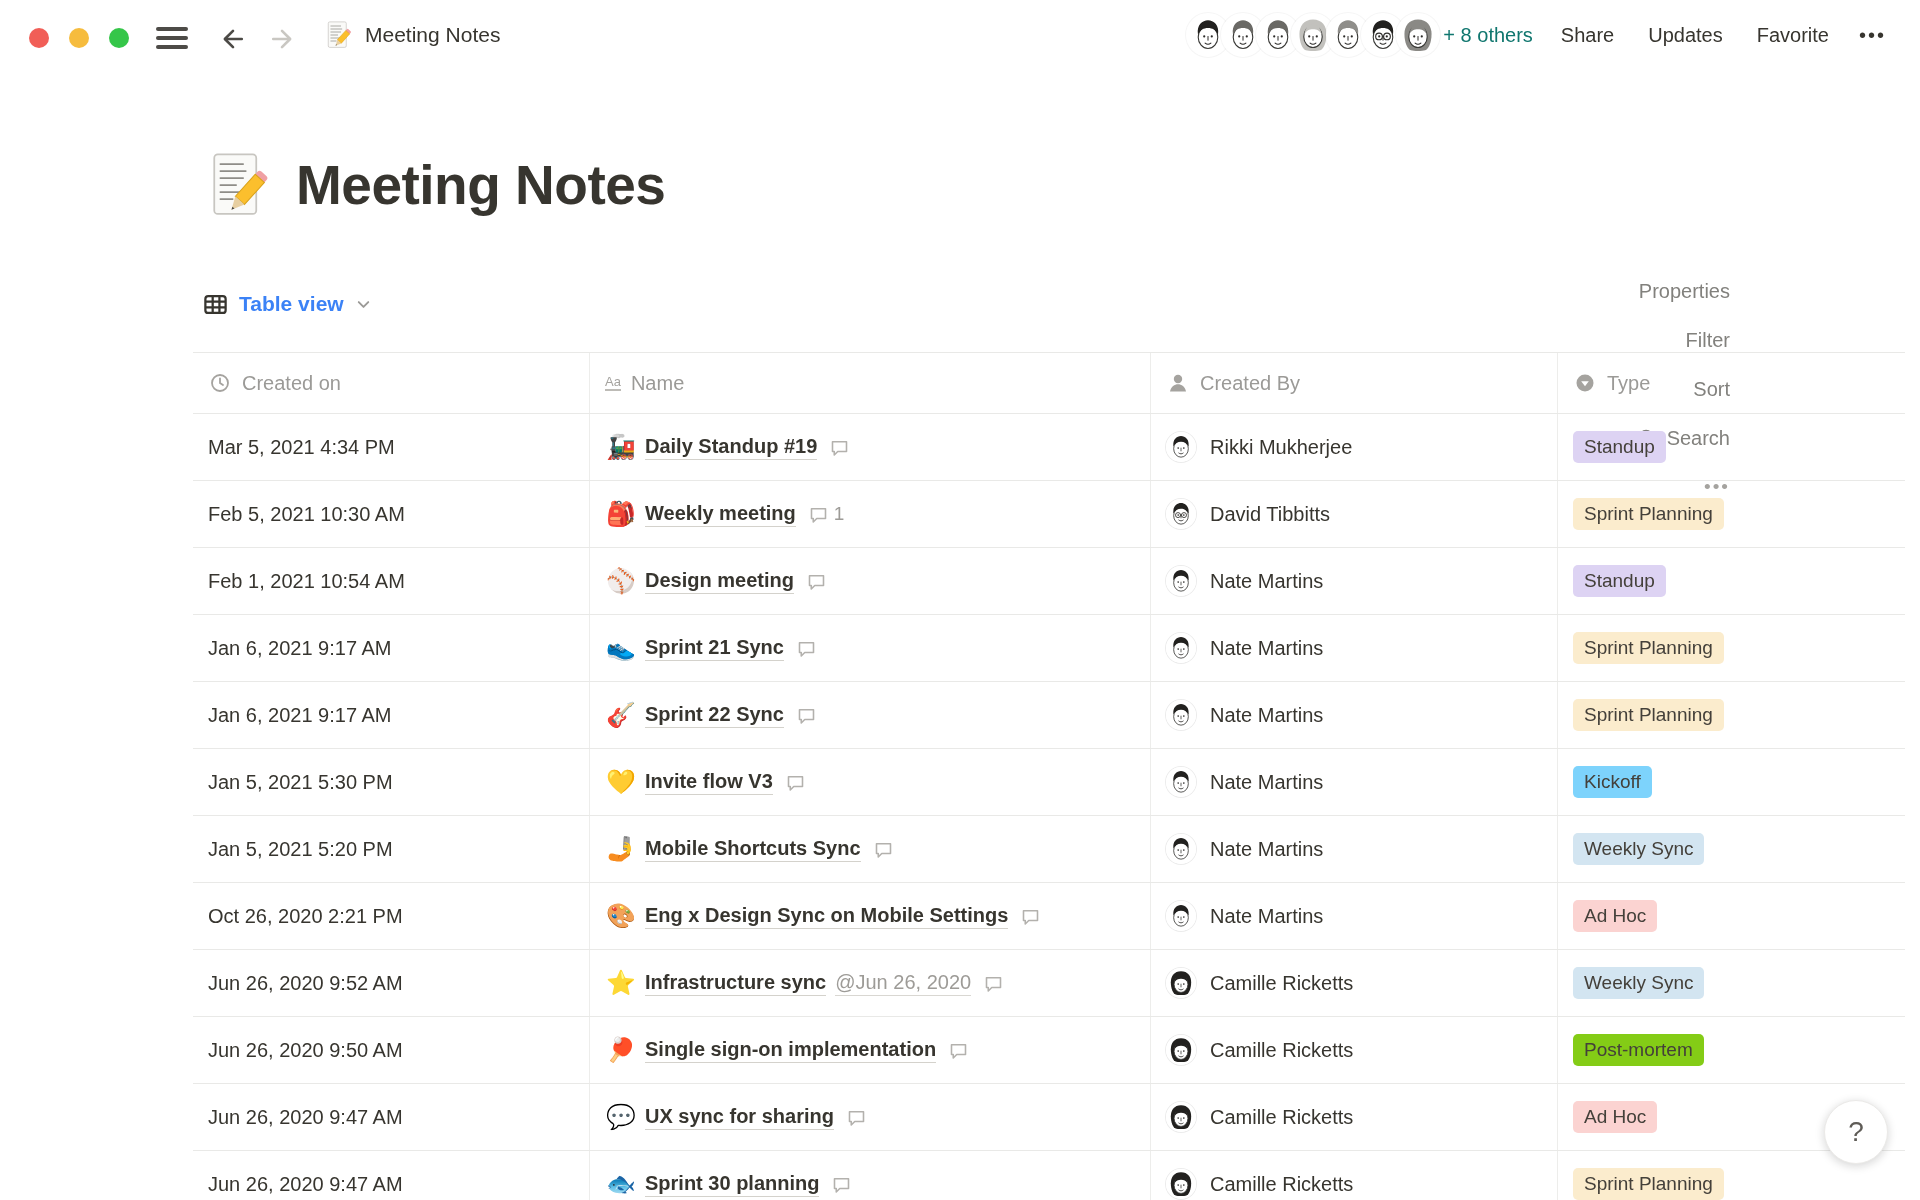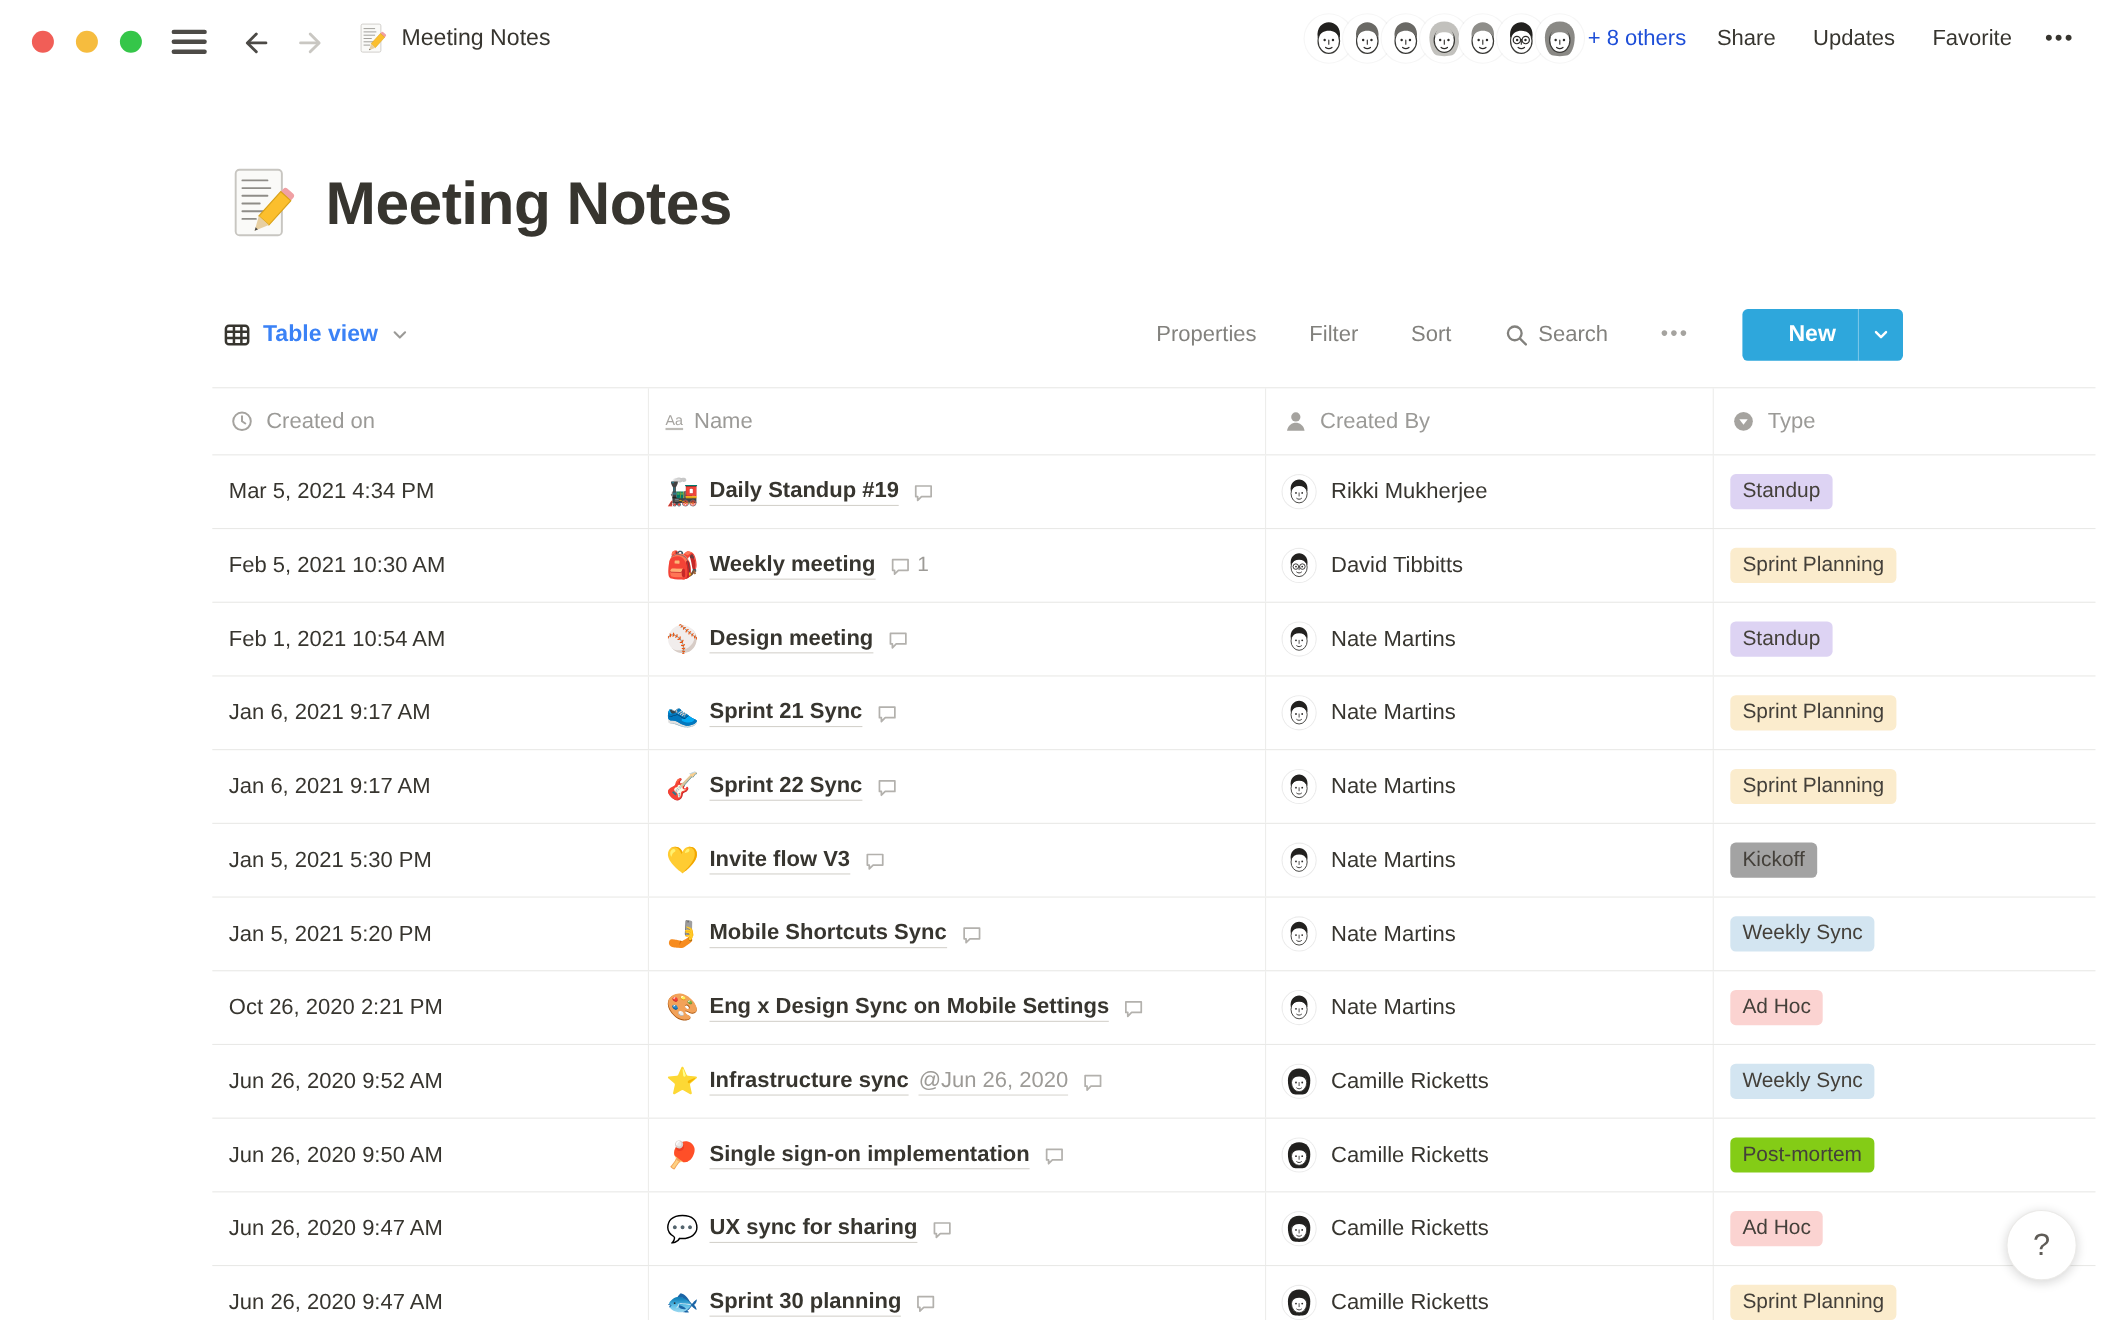--- a/index.html
+++ b/index.html
@@ -17,32 +17,32 @@
   .hamburger{position:absolute;left:156px;top:27px;width:32px;cursor:pointer;}
   .hamburger div{height:3.5px;background:#4d4b47;border-radius:2px;margin-bottom:5.5px;}
   .navarrow{position:absolute;top:24px;}
   .breadcrumb{position:absolute;left:323px;top:20px;display:flex;align-items:center;gap:12px;}
   .breadcrumb .bc-label{font-size:21px;font-weight:500;color:#37352f;}
   .tb-right{position:absolute;right:34px;top:0;height:70px;display:flex;align-items:center;}
   .avatars{display:flex;align-items:center;}
   .tb-av{width:40px;height:40px;border-radius:50%;background:#fff;border:2px solid #fff;
          margin-left:-9px;overflow:hidden;box-shadow:0 0 0 1px rgba(0,0,0,0.04);}
   .tb-av:first-child{margin-left:0;}
-  .others{font-size:20px;color:#1d4ed8;margin-left:3px;margin-right:28px;white-space:nowrap;}
+  .others{font-size:20px;color:#0f766e;margin-left:3px;margin-right:28px;white-space:nowrap;}
   .tb-item{font-size:20px;color:#37352f;margin-left:34px;cursor:pointer;white-space:nowrap;}
   .tb-dots{font-size:20px;letter-spacing:2px;color:#37352f;margin-left:30px;cursor:pointer;}
 
   
   .title-wrap{position:absolute;left:202px;top:150px;display:flex;align-items:center;gap:24px;}
   .title-text{font-size:55px;font-weight:700;letter-spacing:-0.5px;color:#37352f;}
 
   
   .viewbar{position:absolute;left:202px;top:280px;height:48px;display:flex;align-items:center;gap:10px;}
   .view-label{font-size:21px;font-weight:600;color:#3b82f6;}
-  .toolbar-right{position:absolute;right:190px;top:280px;height:48px;display:flex;align-items:center;gap:48px;}
+  .toolbar-right{position:absolute;right:190px;top:280px;height:48px;display:flex;align-items:flex-end;gap:26px;flex-direction:column;}
   .tool-item{font-size:20px;color:#82817d;cursor:pointer;white-space:nowrap;}
   .search-group{display:flex;align-items:center;gap:8px;cursor:pointer;}
   .tool-dots{font-size:19px;letter-spacing:2px;color:#a5a39f;cursor:pointer;}
   .new-btn{display:flex;align-items:stretch;height:47px;border-radius:5px;overflow:hidden;cursor:pointer;padding-left:22px;}
   .new-main{color:#fff;font-size:21px;font-weight:600;display:flex;align-items:center;padding:0 20px;}
   .new-caret{display:flex;align-items:center;padding:0 10px;border-left:1px solid rgba(255,255,255,0.35);}
 
   
   .table{position:absolute;left:193px;top:352px;width:1712px;}
   .thead{display:flex;height:60px;border-top:1px solid #e9e9e7;border-bottom:1px solid #e9e9e7;}
@@ -514,21 +514,21 @@
               <path d="M9 17.5C7.6 9 13 4.8 18 4.8S28.4 9 27 17.5c-2-4-5-5.8-9-5.8s-7 1.8-9 5.8z" fill="#22211f"></path>
               <circle cx="14.6" cy="19.3" r="1" fill="#2c2b29"></circle>
               <circle cx="21.4" cy="19.3" r="1" fill="#2c2b29"></circle>
               <path d="M18 19.3v3.4" stroke="#2c2b29" stroke-width=".9" fill="none" stroke-linecap="round"></path>
               <path d="M15.4 25.3c1.6 1.3 3.6 1.3 5.2 0" stroke="#2c2b29" stroke-width="1" fill="none" stroke-linecap="round"></path>
             </svg>
           </span>
       <span class="person-name">Nate Martins</span>
     </div>
     <div class="td c3">
-      <span class="badge" style="background: #a3a3a3;">Kickoff</span>
+      <span class="badge" style="background: #7dd3fc;">Kickoff</span>
     </div>
   </div>
 
   <div class="trow">
     <div class="td c0">
       <span class="date-text">Jan 5, 2021 5:20 PM</span>
     </div>
     <div class="td c1">
       <span class="row-emoji">🤳</span>
       <span class="name-link">Mobile Shortcuts Sync</span>

